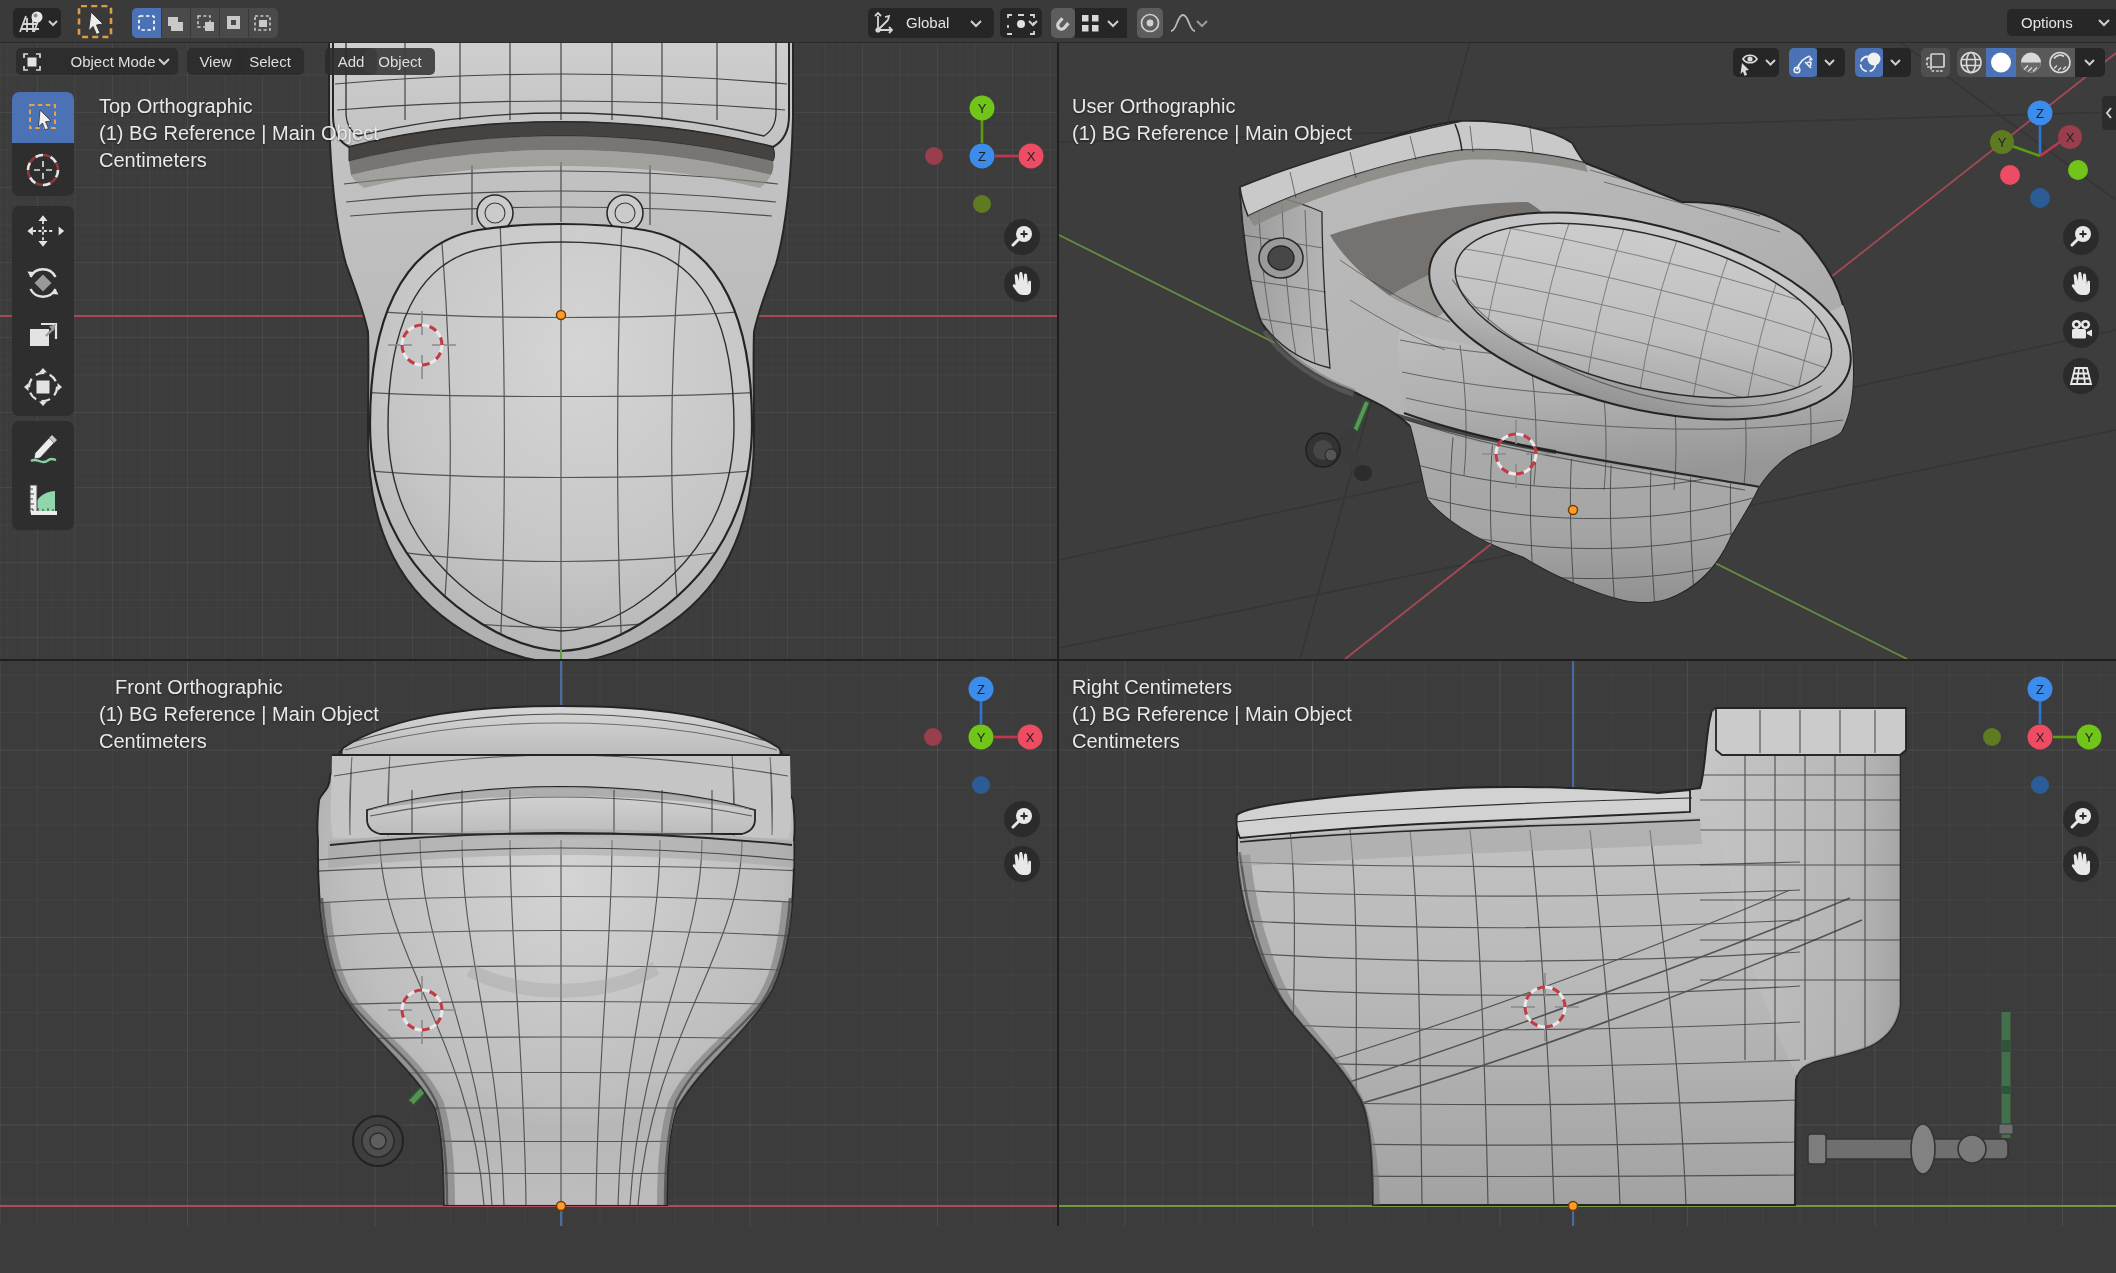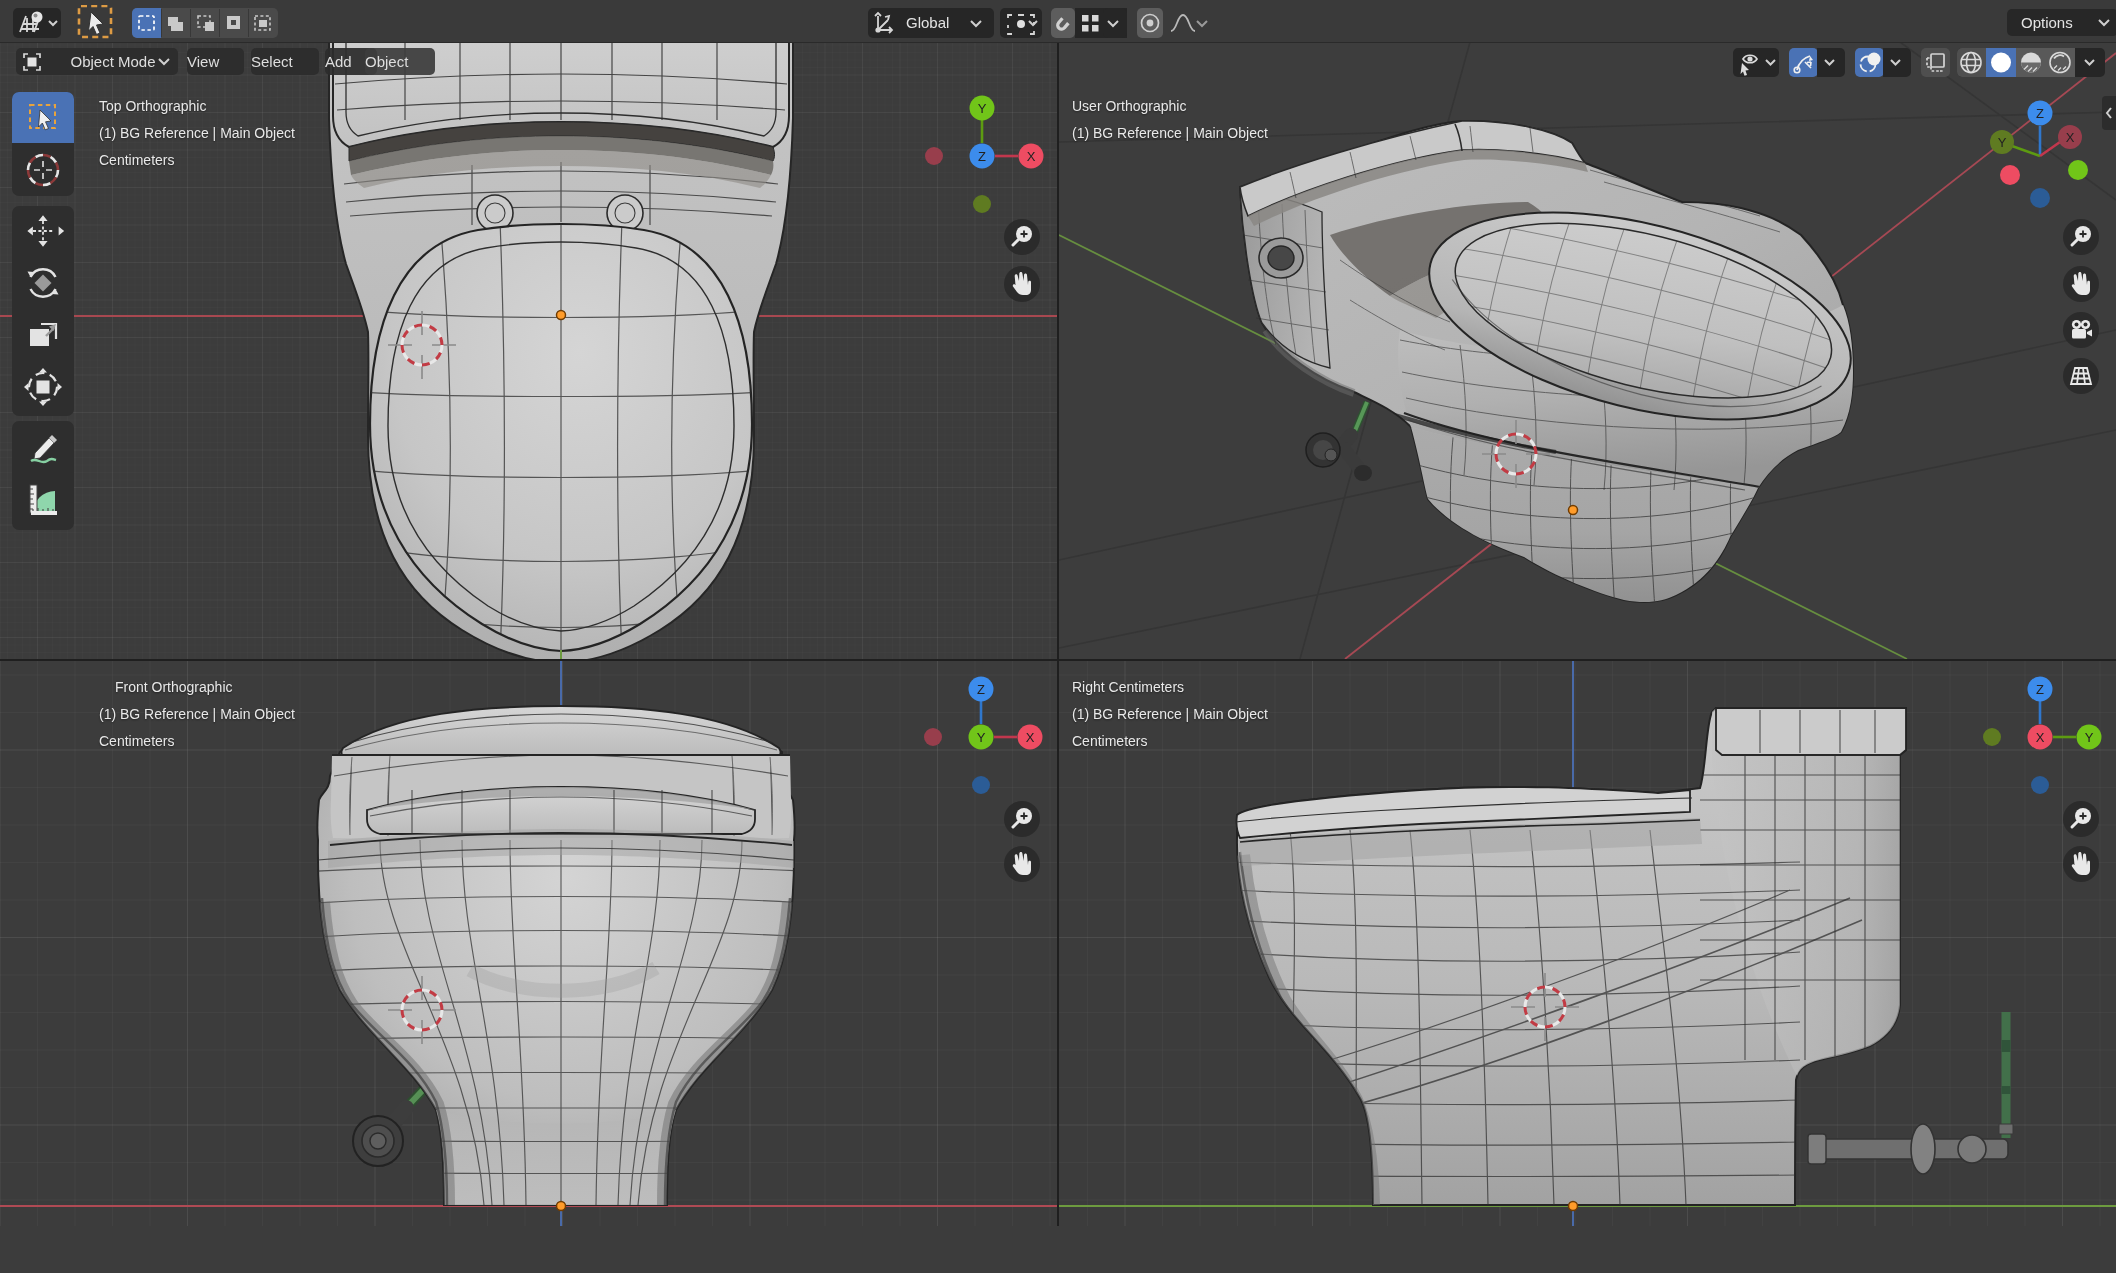--- a/index.html
+++ b/index.html
@@ -1,18 +1,18 @@
 <!DOCTYPE html>
 <html><head><meta charset="utf-8"><title>Blender</title>
 <style>
 html,body{margin:0;padding:0;background:#3c3c3c;font-family:"Liberation Sans",sans-serif;}
 #stage{position:relative;width:2116px;height:1226px;overflow:hidden;background:#3c3c3c;}
 .abs{position:absolute;}
-.lbl{position:absolute;color:#e9e9e9;font-size:14px;line-height:27px;white-space:nowrap;text-shadow:0 1px 2px rgba(0,0,0,.45);}
-.mbtn{position:absolute;top:48px;height:27px;background:#2c2c2cee;border-radius:5px;color:#dedede;font-size:15px;line-height:27px;text-align:left;}
+.lbl{position:absolute;color:#e9e9e9;font-size:20px;line-height:27px;white-space:nowrap;text-shadow:0 1px 2px rgba(0,0,0,.45);}
+.mbtn{position:absolute;top:48px;height:27px;background:#2c2c2cee;border-radius:5px;color:#dedede;font-size:15px;line-height:27px;text-align:center;}
 .hbtn{position:absolute;background:#272727;border-radius:5px;color:#e3e3e3;font-size:15px;}
 </style></head>
 <body>
 <div id="stage">
 <svg class="abs" style="left:0px;top:42px" width="1058" height="618" viewBox="0 42 1058 618">
       <rect x="0" y="42" width="1058" height="618" fill="#3c3c3c"></rect>
       <path d="M0.0,42V660M7.5,42V660M15.0,42V660M22.5,42V660M30.0,42V660M37.5,42V660M45.0,42V660M52.5,42V660M60.0,42V660M67.5,42V660M75.0,42V660M82.5,42V660M90.0,42V660M97.5,42V660M105.0,42V660M112.5,42V660M120.0,42V660M127.5,42V660M135.0,42V660M142.5,42V660M150.0,42V660M157.5,42V660M165.0,42V660M172.5,42V660M180.0,42V660M187.5,42V660M195.0,42V660M202.5,42V660M210.0,42V660M217.5,42V660M225.0,42V660M232.5,42V660M240.0,42V660M247.5,42V660M255.0,42V660M262.5,42V660M270.0,42V660M277.5,42V660M285.0,42V660M292.5,42V660M300.0,42V660M307.5,42V660M315.0,42V660M322.5,42V660M330.0,42V660M337.5,42V660M345.0,42V660M352.5,42V660M360.0,42V660M367.5,42V660M375.0,42V660M382.5,42V660M390.0,42V660M397.5,42V660M405.0,42V660M412.5,42V660M420.0,42V660M427.5,42V660M435.0,42V660M442.5,42V660M450.0,42V660M457.5,42V660M465.0,42V660M472.5,42V660M480.0,42V660M487.5,42V660M495.0,42V660M502.5,42V660M510.0,42V660M517.5,42V660M525.0,42V660M532.5,42V660M540.0,42V660M547.5,42V660M555.0,42V660M562.5,42V660M570.0,42V660M577.5,42V660M585.0,42V660M592.5,42V660M600.0,42V660M607.5,42V660M615.0,42V660M622.5,42V660M630.0,42V660M637.5,42V660M645.0,42V660M652.5,42V660M660.0,42V660M667.5,42V660M675.0,42V660M682.5,42V660M690.0,42V660M697.5,42V660M705.0,42V660M712.5,42V660M720.0,42V660M727.5,42V660M735.0,42V660M742.5,42V660M750.0,42V660M757.5,42V660M765.0,42V660M772.5,42V660M780.0,42V660M787.5,42V660M795.0,42V660M802.5,42V660M810.0,42V660M817.5,42V660M825.0,42V660M832.5,42V660M840.0,42V660M847.5,42V660M855.0,42V660M862.5,42V660M870.0,42V660M877.5,42V660M885.0,42V660M892.5,42V660M900.0,42V660M907.5,42V660M915.0,42V660M922.5,42V660M930.0,42V660M937.5,42V660M945.0,42V660M952.5,42V660M960.0,42V660M967.5,42V660M975.0,42V660M982.5,42V660M990.0,42V660M997.5,42V660M1005.0,42V660M1012.5,42V660M1020.0,42V660M1027.5,42V660M1035.0,42V660M1042.5,42V660M1050.0,42V660M1057.5,42V660M0,37.5H1058M0,45.0H1058M0,52.5H1058M0,60.0H1058M0,67.5H1058M0,75.0H1058M0,82.5H1058M0,90.0H1058M0,97.5H1058M0,105.0H1058M0,112.5H1058M0,120.0H1058M0,127.5H1058M0,135.0H1058M0,142.5H1058M0,150.0H1058M0,157.5H1058M0,165.0H1058M0,172.5H1058M0,180.0H1058M0,187.5H1058M0,195.0H1058M0,202.5H1058M0,210.0H1058M0,217.5H1058M0,225.0H1058M0,232.5H1058M0,240.0H1058M0,247.5H1058M0,255.0H1058M0,262.5H1058M0,270.0H1058M0,277.5H1058M0,285.0H1058M0,292.5H1058M0,300.0H1058M0,307.5H1058M0,315.0H1058M0,322.5H1058M0,330.0H1058M0,337.5H1058M0,345.0H1058M0,352.5H1058M0,360.0H1058M0,367.5H1058M0,375.0H1058M0,382.5H1058M0,390.0H1058M0,397.5H1058M0,405.0H1058M0,412.5H1058M0,420.0H1058M0,427.5H1058M0,435.0H1058M0,442.5H1058M0,450.0H1058M0,457.5H1058M0,465.0H1058M0,472.5H1058M0,480.0H1058M0,487.5H1058M0,495.0H1058M0,502.5H1058M0,510.0H1058M0,517.5H1058M0,525.0H1058M0,532.5H1058M0,540.0H1058M0,547.5H1058M0,555.0H1058M0,562.5H1058M0,570.0H1058M0,577.5H1058M0,585.0H1058M0,592.5H1058M0,600.0H1058M0,607.5H1058M0,615.0H1058M0,622.5H1058M0,630.0H1058M0,637.5H1058M0,645.0H1058M0,652.5H1058" stroke="#ffffff" stroke-opacity="0.018" stroke-width="1" fill="none"></path>
       <path d="M0.0,42V660M37.5,42V660M75.0,42V660M112.5,42V660M150.0,42V660M187.5,42V660M225.0,42V660M262.5,42V660M300.0,42V660M337.5,42V660M375.0,42V660M412.5,42V660M450.0,42V660M487.5,42V660M525.0,42V660M562.5,42V660M600.0,42V660M637.5,42V660M675.0,42V660M712.5,42V660M750.0,42V660M787.5,42V660M825.0,42V660M862.5,42V660M900.0,42V660M937.5,42V660M975.0,42V660M1012.5,42V660M1050.0,42V660M0,37.5H1058M0,75.0H1058M0,112.5H1058M0,150.0H1058M0,187.5H1058M0,225.0H1058M0,262.5H1058M0,300.0H1058M0,337.5H1058M0,375.0H1058M0,412.5H1058M0,450.0H1058M0,487.5H1058M0,525.0H1058M0,562.5H1058M0,600.0H1058M0,637.5H1058" stroke="#ffffff" stroke-opacity="0.045" stroke-width="1" fill="none"></path>
     </svg>
     <svg class="abs" style="left:1059px;top:42px" width="1057" height="618" viewBox="1059 42 1057 618">
@@ -504,21 +504,21 @@
           <path d="M2,6 V2 H6 M14,2 h4 v4 M18,14 v4 h-4 M6,18 H2 v-4"></path>
         </g>
 <rect x="5.5" y="5.5" width="9" height="9" fill="#e3e3e3"></rect>
 </svg>
 <span style="margin-left:32px">Object Mode</span>
 <svg style="position:absolute;right:8px;top:10px" width="12" height="8" viewBox="0 0 12 8">
         <path d="M1,1 l5,5 l5,-5" stroke="#cfcfcf" stroke-width="2" fill="none"></path>
       </svg>
 </div>
     <div class="mbtn" style="left:187px;width:57px">View</div>
-    <div class="mbtn" style="left:251px;width:68px">Select</div>
+    <div class="mbtn" style="left:236px;width:68px">Select</div>
     <div class="mbtn" style="left:325px;width:52px">Add</div>
     <div class="mbtn" style="left:365px;width:70px;background:#3d3d3dee">Object</div>
     <div class="abs" style="left:12px;top:92px;width:62px;height:104px;background:#2e2e2e;border-radius:7px"></div>
     <div class="abs" style="left:12px;top:206px;width:62px;height:210px;background:#2e2e2e;border-radius:7px"></div>
     <div class="abs" style="left:12px;top:421px;width:62px;height:109px;background:#2e2e2e;border-radius:7px"></div>
     <div class="abs" style="left:12px;top:92px;width:62px;height:51px;background:#4a72b5;border-radius:7px 7px 0 0"></div>
     <svg class="abs" style="left:12px;top:92px" width="62" height="440" viewBox="0 0 62 440">
 
 <g transform="translate(31,25)">
 <rect x="-13" y="-12" width="25" height="23" fill="none" stroke="#e8a33d" stroke-width="2" stroke-dasharray="4.5 3.4"></rect>

